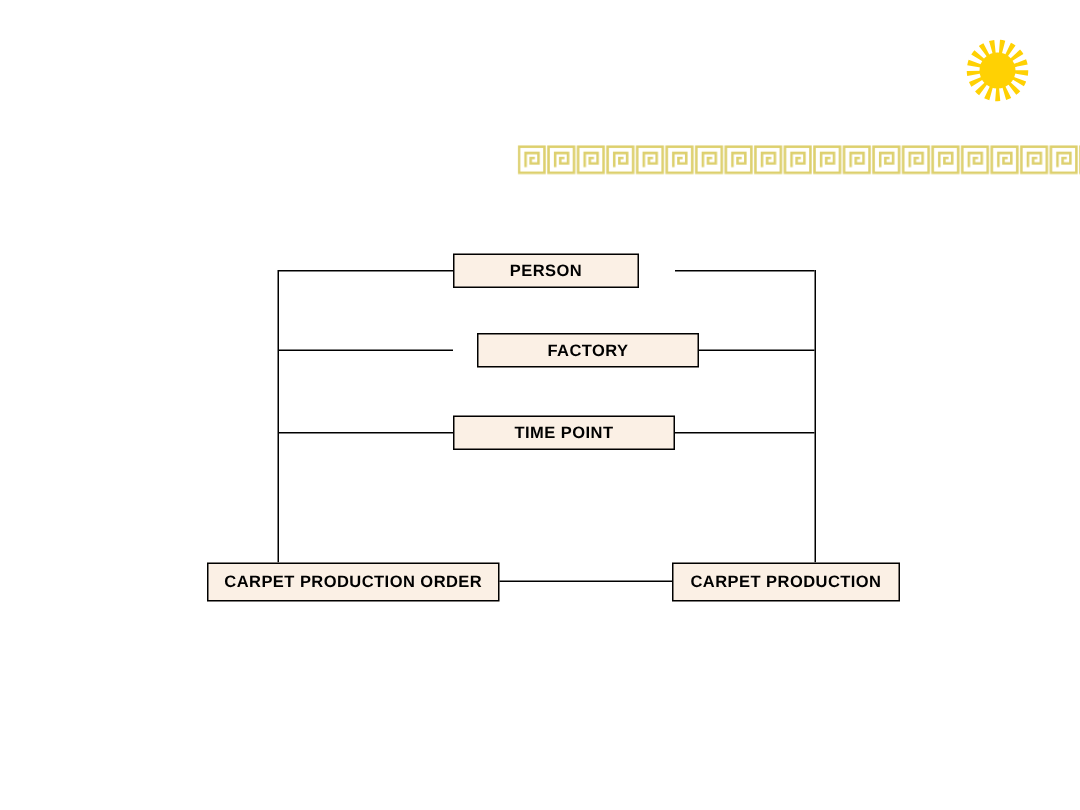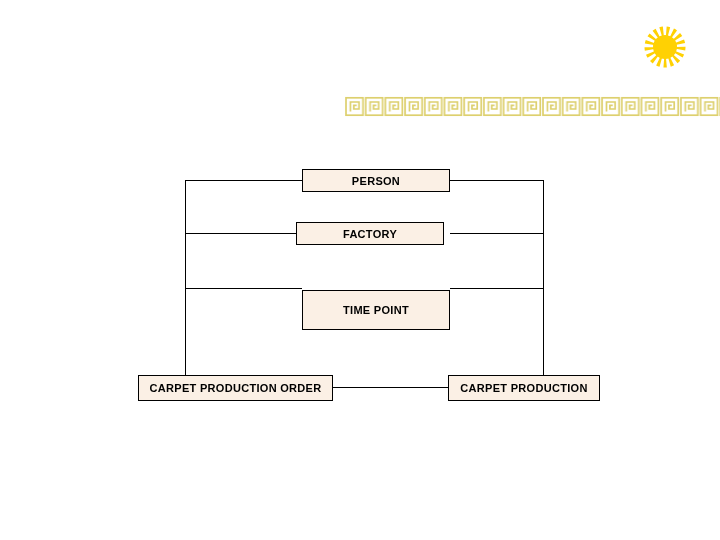--- a/index.html
+++ b/index.html
@@ -64,23 +64,23 @@
   .v-right { left: 543px; top: 180px; width: 1px; height: 195px; }
   
   .h-person-left   { left: 186px; top: 180px; width: 116px; height: 1px; }
   .h-person-right  { left: 450px; top: 180px; width: 93px;  height: 1px; }
   .h-factory-left  { left: 186px; top: 233px; width: 116px; height: 1px; }
   .h-factory-right { left: 450px; top: 233px; width: 93px;  height: 1px; }
   .h-time-left     { left: 186px; top: 288px; width: 116px; height: 1px; }
   .h-time-right    { left: 450px; top: 288px; width: 93px;  height: 1px; }
   .h-bottom        { left: 283px; top: 387px; width: 185px; height: 1px; }
   
-  .node-person      { left: 302px; top: 169px; width: 148px; height: 23px; }
-  .node-factory     { left: 296px; top: 222px; width: 148px; height: 23px; }
-  .node-time-point  { left: 302px; top: 290px; width: 148px; height: 40px; }
+  .node-person      { left: 302px; top: 169px; width: 124px; height: 23px; }
+  .node-factory     { left: 318px; top: 222px; width: 148px; height: 23px; }
+  .node-time-point  { left: 302px; top: 277px; width: 148px; height: 23px; }
   .node-cpo         { left: 96px;  top: 375px; width: 195px; height: 26px; margin-left: 42px; }
   .node-cp          { left: 448px; top: 375px; width: 152px; height: 26px; }
 </style>
 </head>
 <body>
 
 <div class="slide">
 
 
   <svg class="sun" width="46" height="46" viewBox="0 0 46 46" aria-hidden="true">

